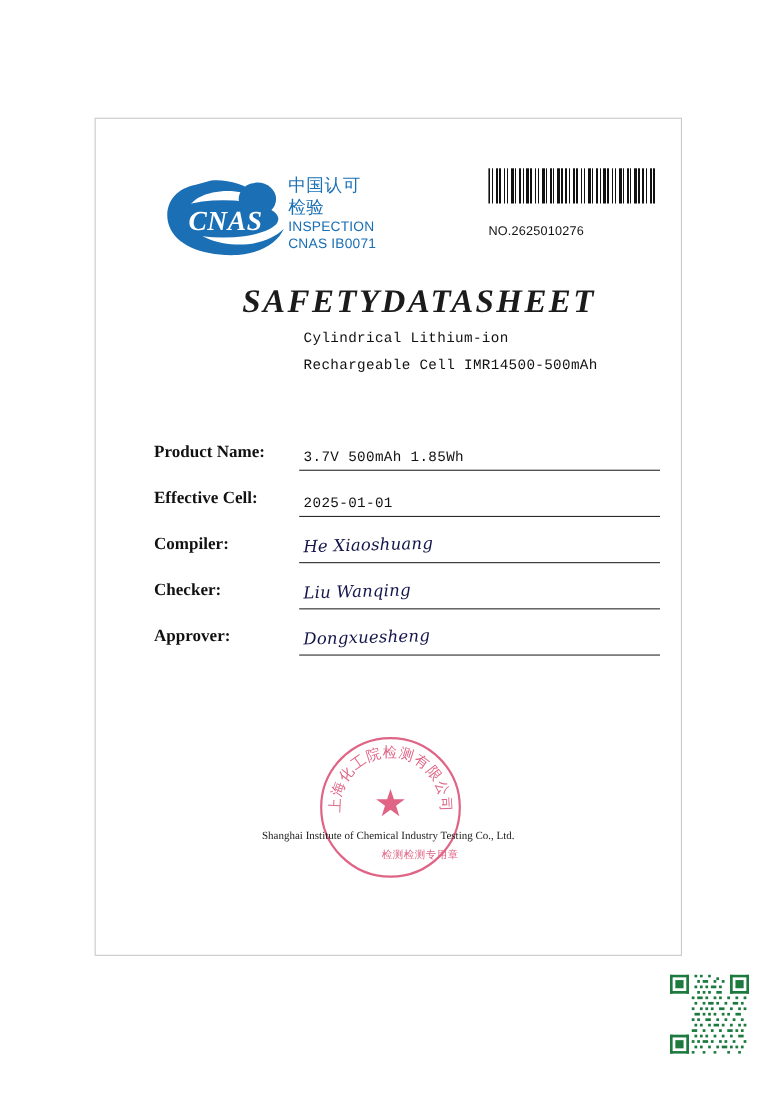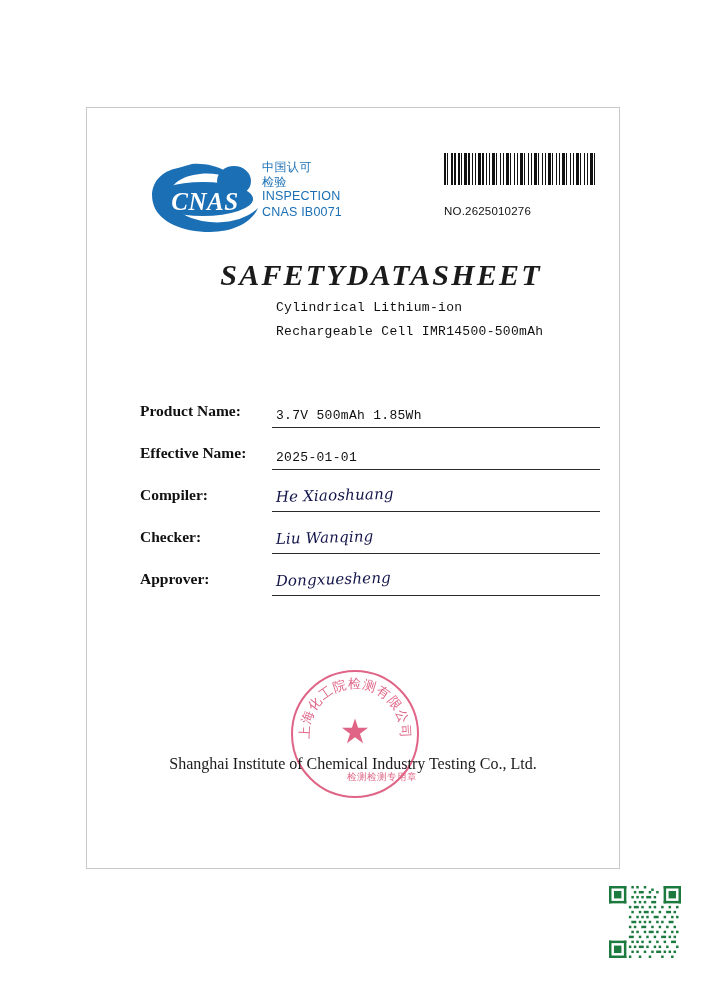--- a/index.html
+++ b/index.html
@@ -67,21 +67,21 @@
   .cnas-lines {
     position: absolute;
     left: 114px;
     top: 0;
     width: 100px;
     font-family: "Liberation Sans", sans-serif;
     color: #1a6fb5;
     line-height: 1.22;
   }
   .cnas-lines .zh {
-    font-size: 12px;
+    font-size: 16px;
     letter-spacing: 0.5px;
   }
   .cnas-lines .en {
     font-size: 12.5px;
     letter-spacing: 0.2px;
   }
 
   
   .barcode-wrap {
     position: absolute;
@@ -191,21 +191,21 @@
   }
 
   
   .company-line {
     position: absolute;
     left: 0;
     top: 755px;
     width: 706px;
     text-align: center;
     font-family: "Liberation Serif", serif;
-    font-size: 16px;
+    font-size: 10px;
     color: #1b1b1b;
   }
 
   
   .stamp {
     position: absolute;
     left: 291px;
     top: 670px;
     width: 124px;
     height: 124px;
@@ -301,21 +301,21 @@
     <div class="product-lines">
       <div>Cylindrical Lithium-ion</div>
       <div>Rechargeable Cell IMR14500-500mAh</div>
     </div>
     <div class="field-value-wrap">
       <div class="field-value">3.7V 500mAh 1.85Wh</div>
     </div>
   </div>
 
   <div class="field-row">
-    <div class="field-label">Effective Name:</div>
+    <div class="field-label">Effective Cell:</div>
     <div class="field-value-wrap">
       <div class="field-value">2025-01-01</div>
     </div>
   </div>
 
   <div class="field-row">
     <div class="field-label">Compiler:</div>
     <div class="field-value-wrap">
       <div class="field-value handwritten">He Xiaoshuang</div>
     </div>

